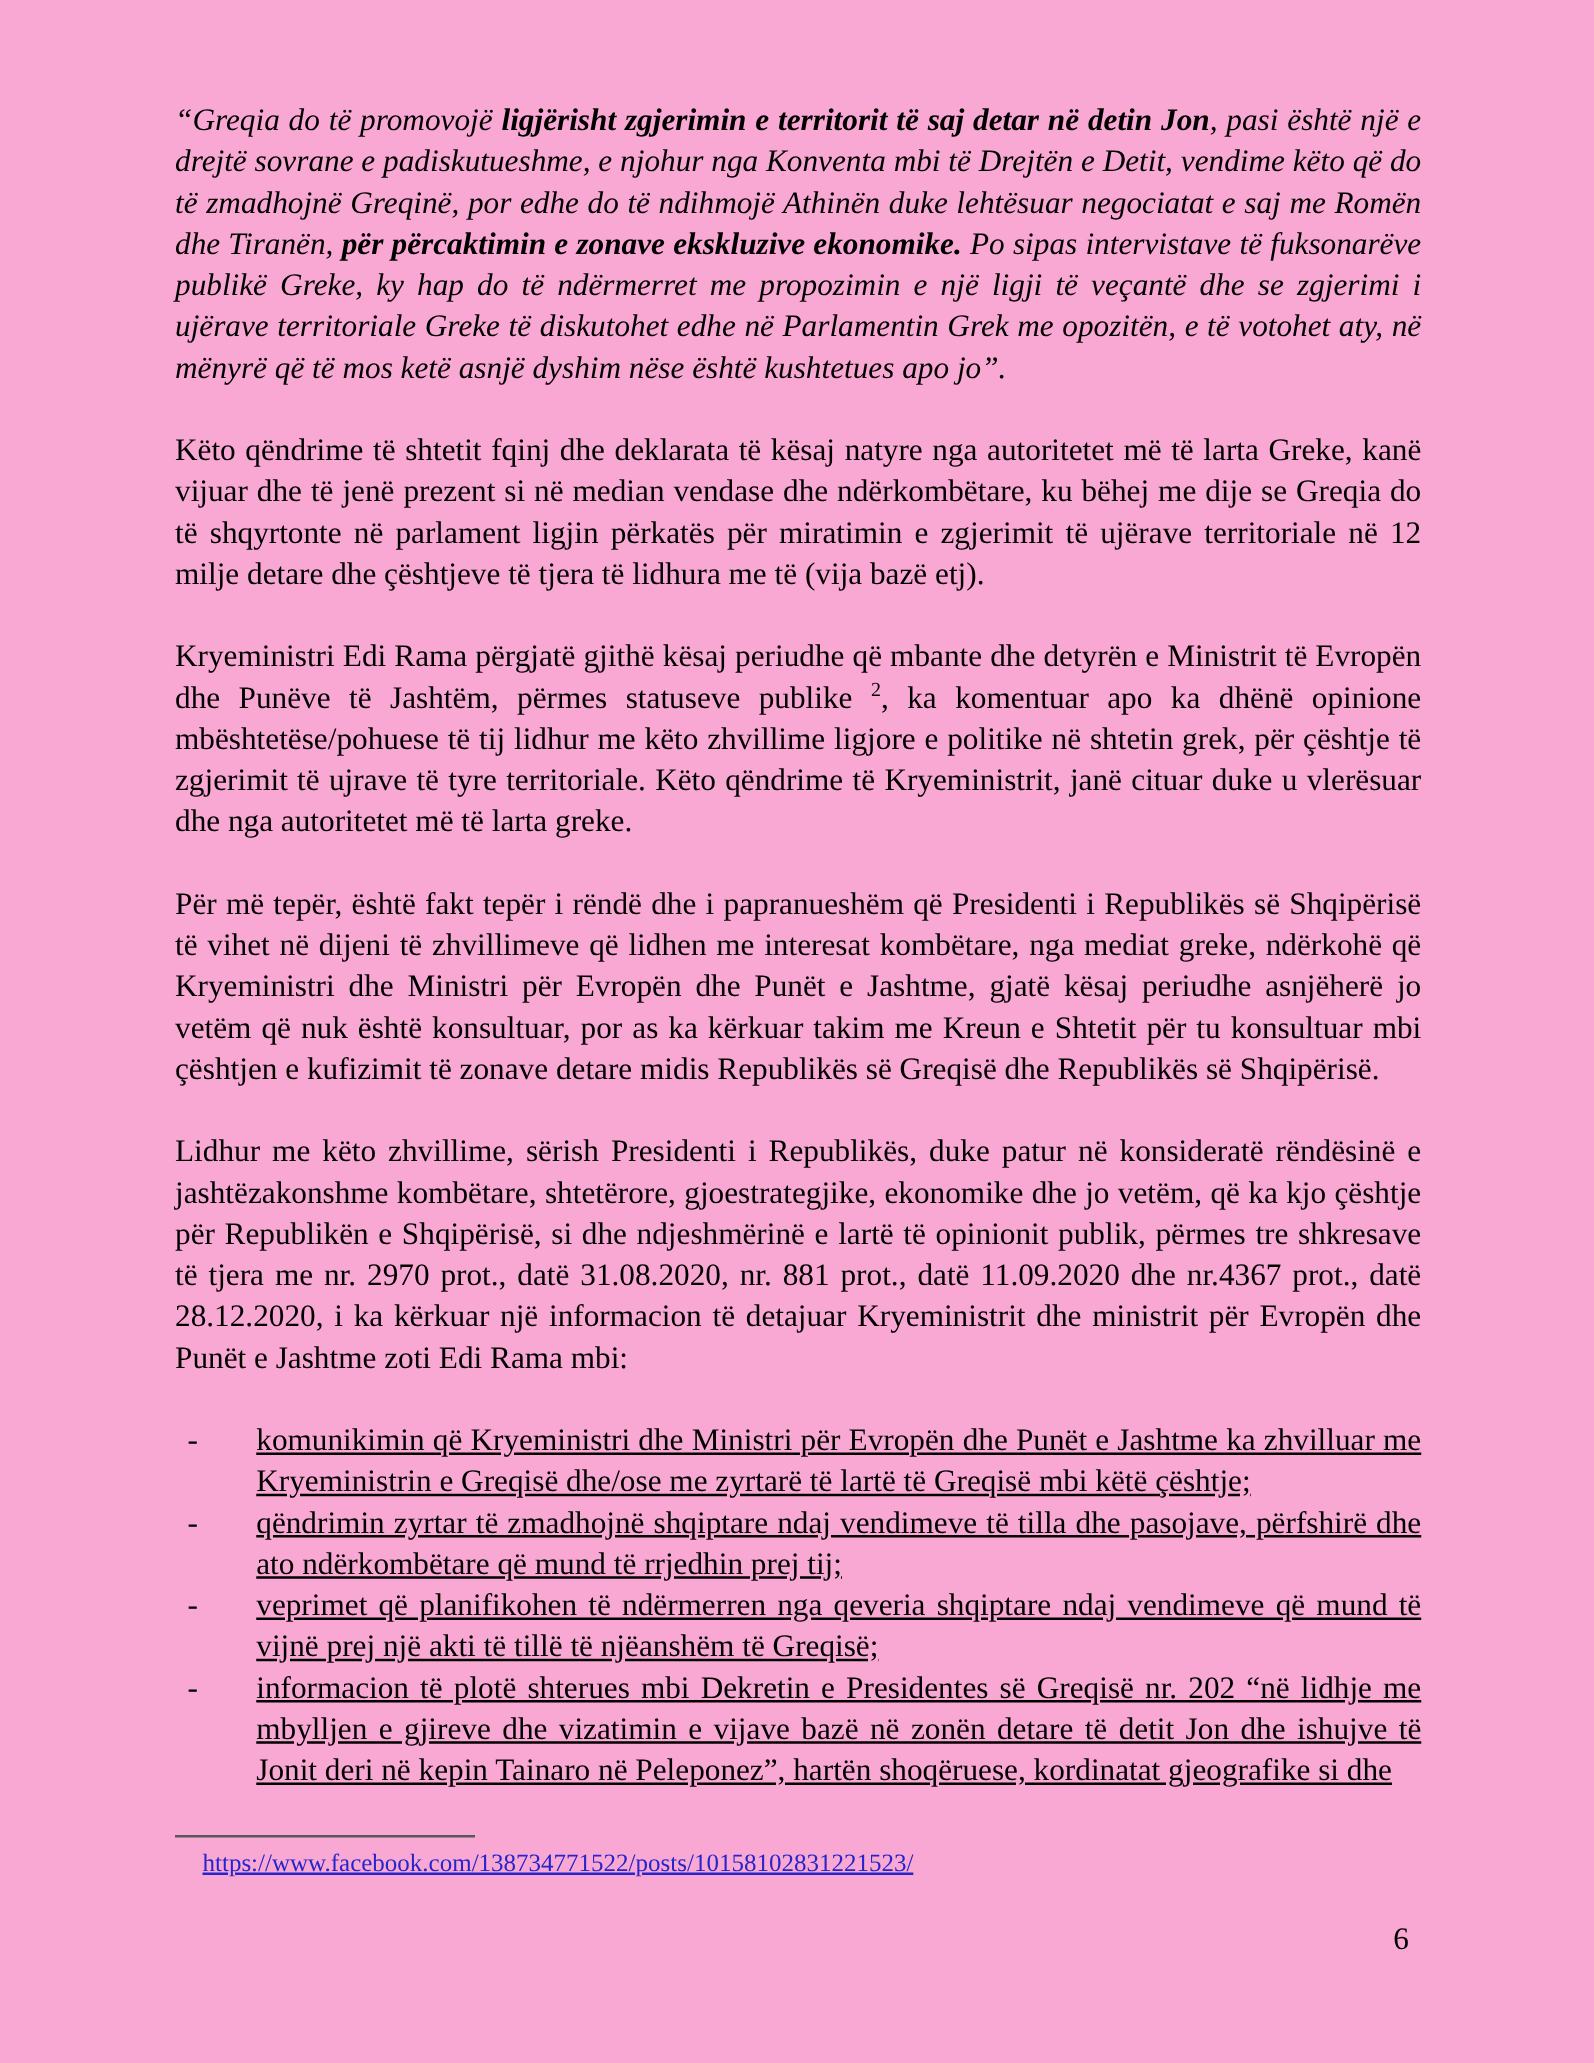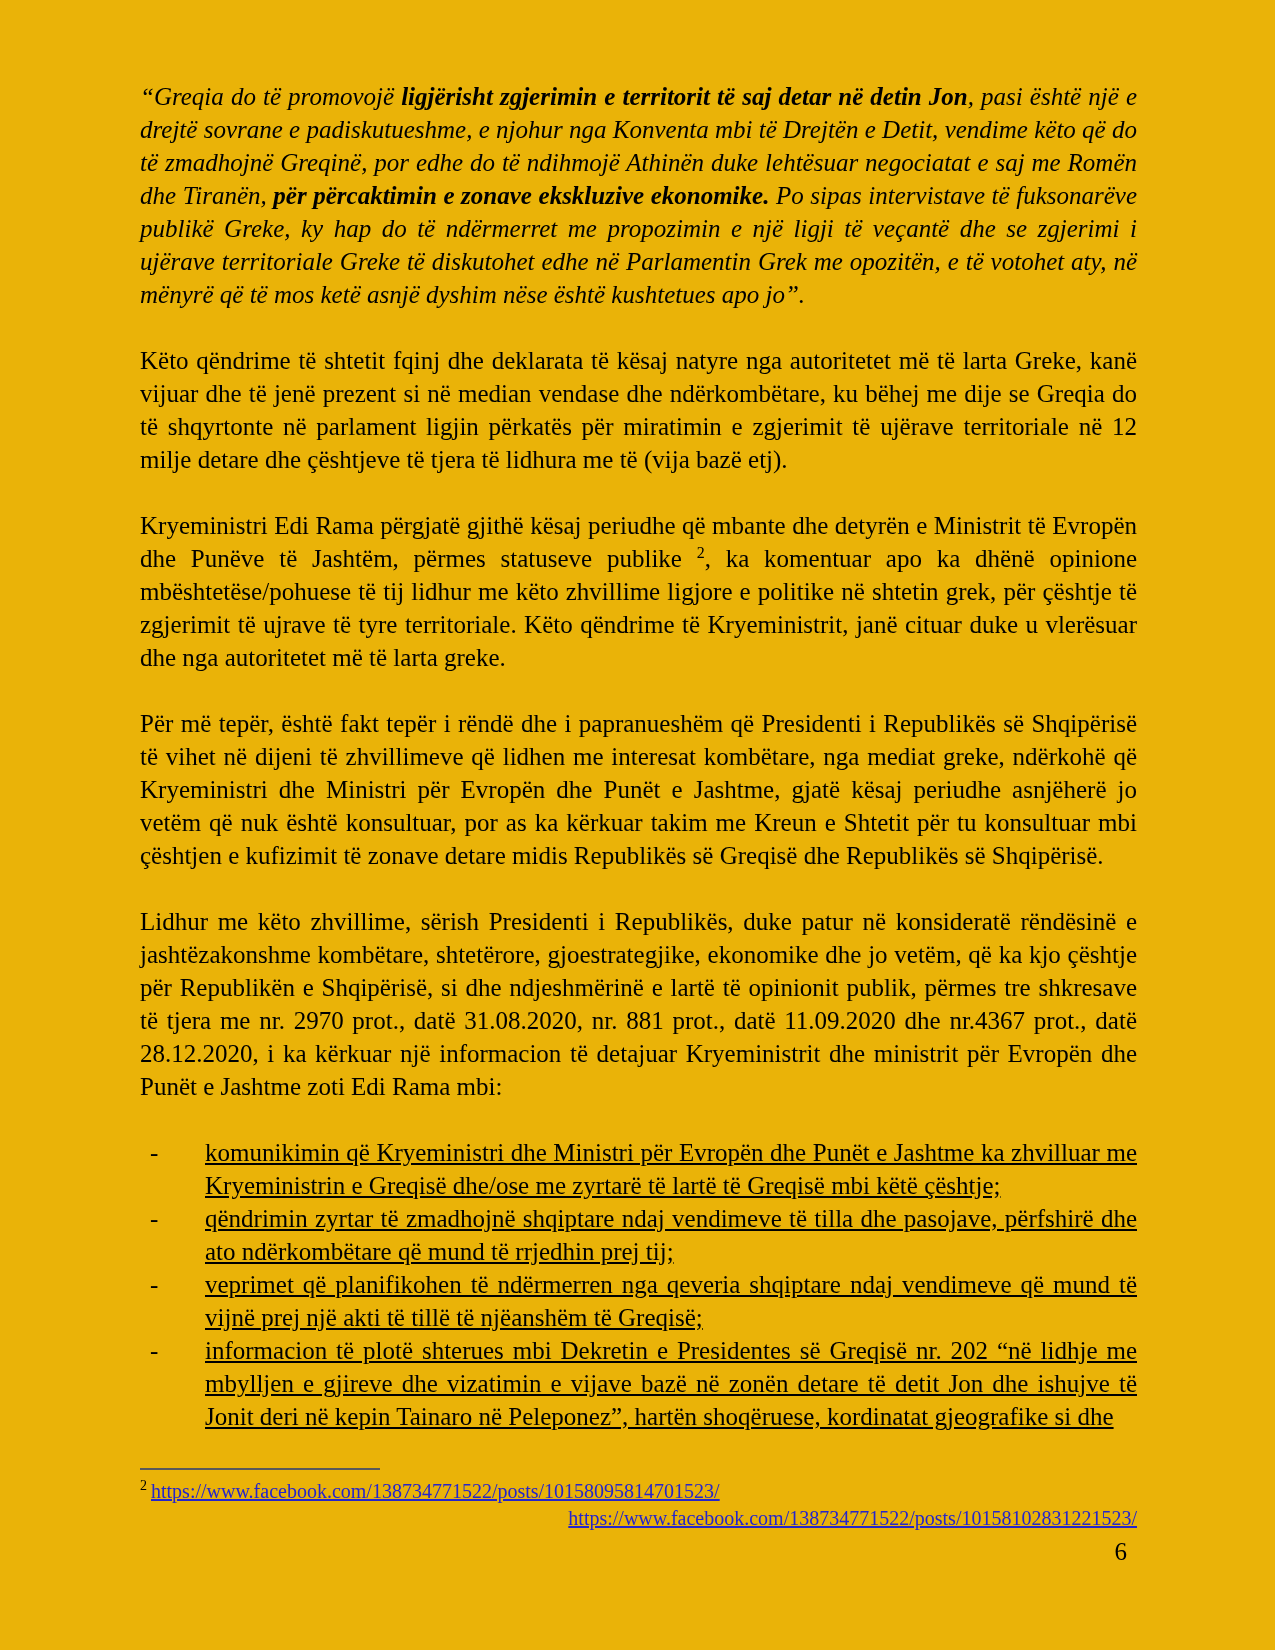--- a/index.html
+++ b/index.html
@@ -1,20 +1,20 @@
 <!DOCTYPE html>
 <html><head>
 <meta charset="utf-8">
 <style>
   html, body { margin: 0; padding: 0; background: #ffffff; }
   .page {
     position: relative;
     width: 1275px;
     height: 1650px;
-    background: #eab308;
+    background: #f9a8d4;
     font-family: "Liberation Serif", serif;
     color: #000000;
     overflow: hidden;
     box-sizing: border-box;
   }
   .content {
     position: absolute;
     top: 80px;
     left: 140px;
     width: 997px;
@@ -62,21 +62,21 @@
     border-top: 2px solid #595959;
     margin-bottom: 8px;
   }
   .fn-marker {
     vertical-align: super;
     font-size: 14px;
     line-height: 0;
     margin-right: 4px;
     color: #000000;
   }
-  .fn-line-2 { margin-left: 22px; text-align: right; }
+  .fn-line-2 { margin-left: 22px; }
   .fn-link {
     color: #2525CB;
     text-decoration: underline;
     cursor: pointer;
   }
   .page-number {
     position: absolute;
     top: 1537px;
     right: 148px;
     font-size: 25px;
@@ -120,23 +120,20 @@
       <div class="list-item">
         <span class="bullet">-</span>
         <span class="item-text">informacion të plotë shterues mbi Dekretin e Presidentes së Greqisë nr. 202 “në lidhje me mbylljen e gjireve dhe vizatimin e vijave bazë në zonën detare të detit Jon dhe ishujve të Jonit deri në kepin Tainaro në Peleponez”, hartën shoqëruese, kordinatat gjeografike si dhe</span>
       </div>
 
     </div>
   </div>
 
   <div class="footnote">
     <div class="footnote-rule"></div>
-    <div class="footnote-line">
-      <sup class="fn-marker">2</sup><a class="fn-link">https://www.facebook.com/138734771522/posts/10158095814701523/</a>
-    </div>
     <div class="footnote-line fn-line-2">
       <a class="fn-link">https://www.facebook.com/138734771522/posts/10158102831221523/</a>
     </div>
   </div>
 
   <div class="page-number">6</div>
 
 </div>
 
 </body></html>

